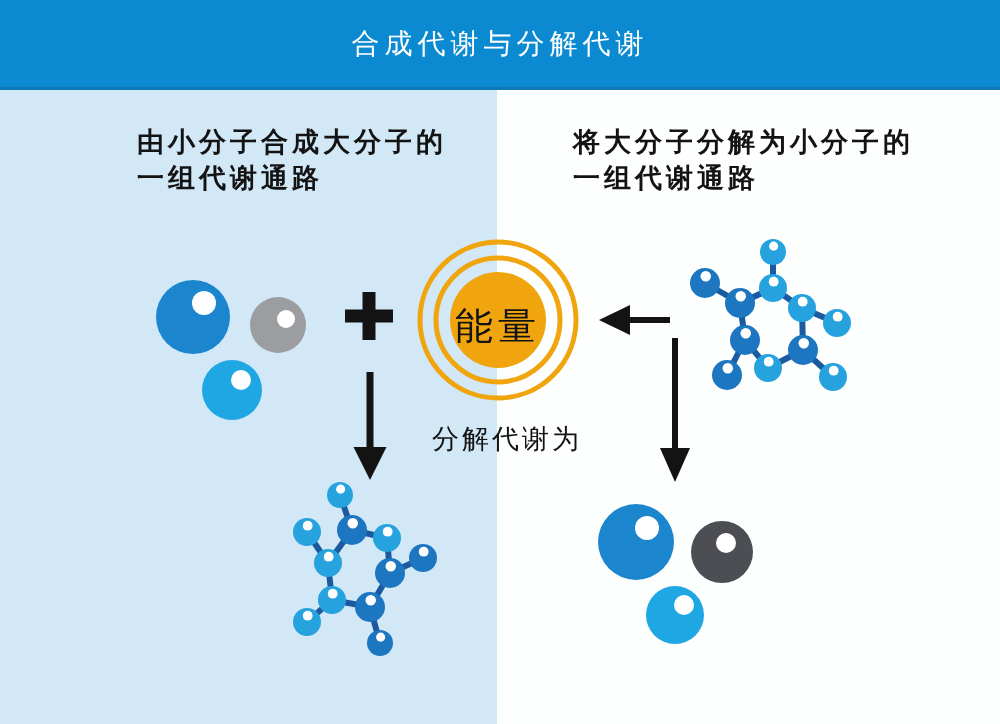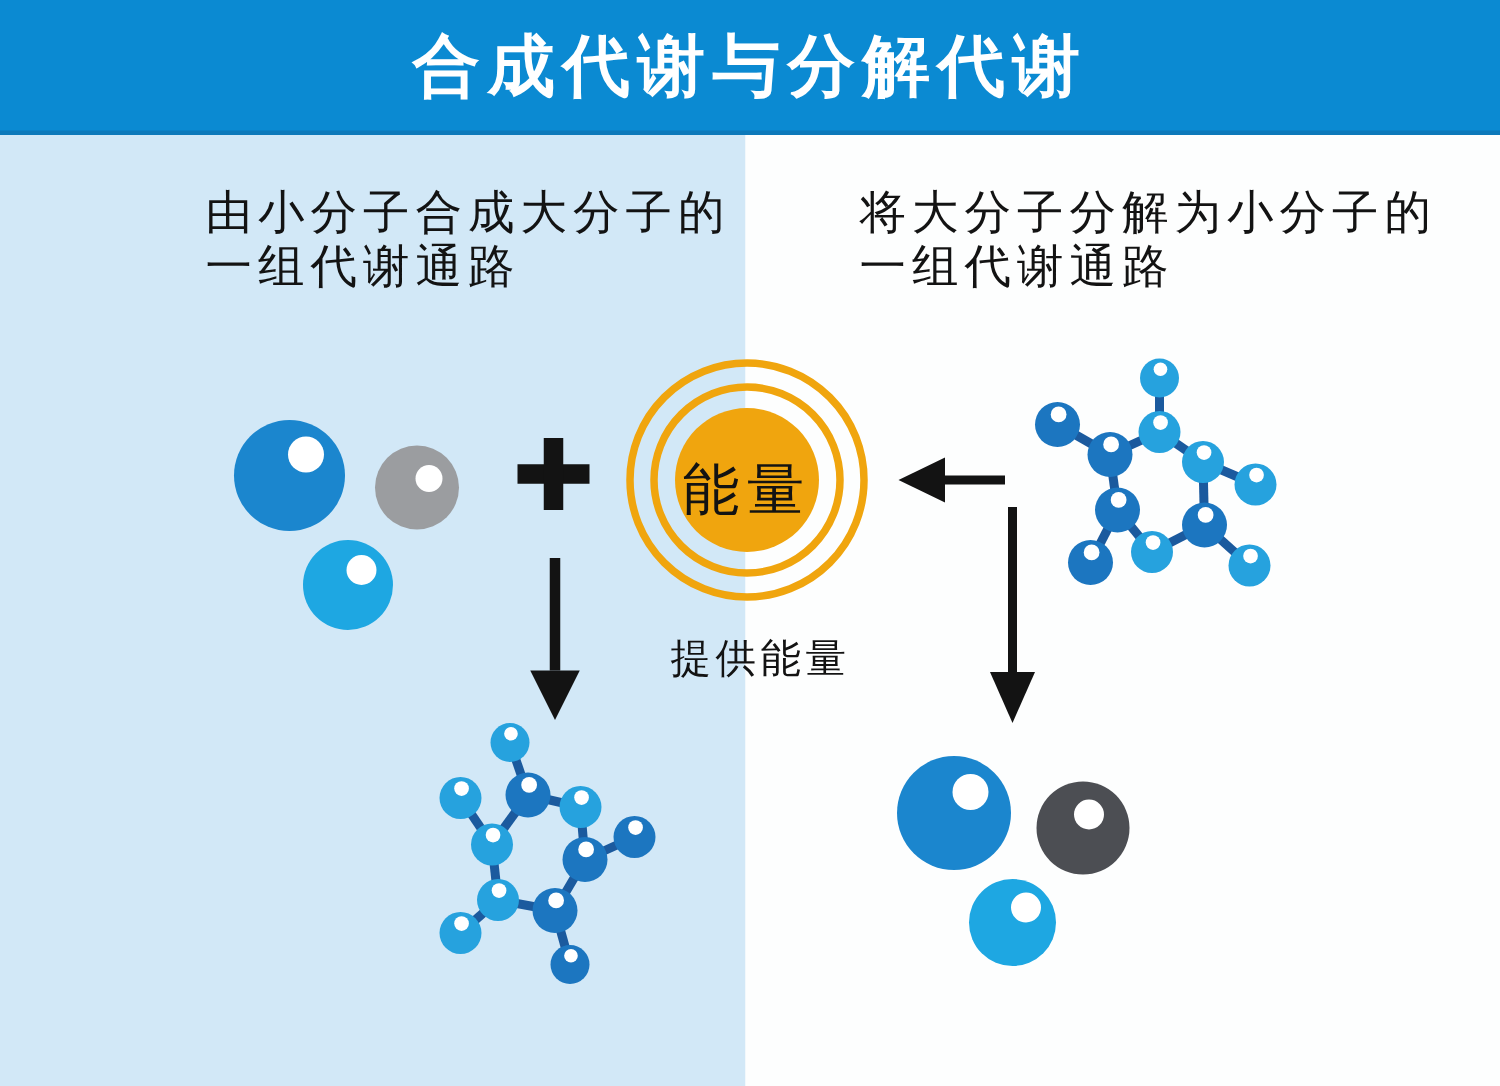--- a/index.html
+++ b/index.html
@@ -6,28 +6,28 @@
   .frame{
     position:relative;width:1000px;height:724px;overflow:hidden;
     font-family:"Liberation Sans",sans-serif;background:var(--panel-right,#ffffff);
   }
   .header{
     position:absolute;top:0;left:0;width:1000px;height:87px;
     background:var(--header-blue,#0b8ad2);
     border-bottom:3px solid var(--header-edge,#0d79ba);
     display:flex;align-items:center;justify-content:center;z-index:3;
   }
-  .title{color:#ffffff;font-size:45px;letter-spacing:5px;font-weight:700;}
+  .title{color:#ffffff;font-size:28px;letter-spacing:5px;font-weight:400;}
   .panel{position:absolute;top:90px;height:634px;z-index:0;}
   .panel.left{left:0;width:497px;background:var(--panel-left,#d2e8f7);}
   .panel.right{left:497px;width:503px;background:var(--panel-right,#ffffff);}
   #diagram-svg{position:absolute;left:0;top:0;width:1000px;height:724px;z-index:1;}
   .caption{
     position:absolute;z-index:2;color:var(--ink,#131313);
-    font-size:31px;line-height:36px;letter-spacing:4px;font-weight:400;white-space:nowrap;
+    font-size:27px;line-height:36px;letter-spacing:4px;font-weight:700;white-space:nowrap;
   }
   .caption.anabolism{left:137px;top:124px;}
   .caption.catabolism{left:529px;top:124px;margin-left:44px;}
   .note{
     position:absolute;z-index:2;left:397px;top:424px;width:220px;text-align:center;
     color:var(--ink,#131313);font-size:27px;line-height:31px;letter-spacing:3px;font-weight:500;
   }
   .energy-label{
     position:absolute;z-index:2;left:438px;top:301px;width:120px;text-align:center;
     color:var(--ink,#131313);font-size:38px;letter-spacing:5px;font-weight:500;
@@ -143,16 +143,16 @@
   </div>
 
   <div class="caption catabolism">
     <div>将大分子分解为小分子的</div>
     <div>一组代谢通路</div>
   </div>
 
   <div class="energy-label">能量</div>
 
   <div class="note">
-    <div>提供能量</div>
+    <div>分解代谢为</div>
   </div>
 
 </div>
 
 </body></html>

